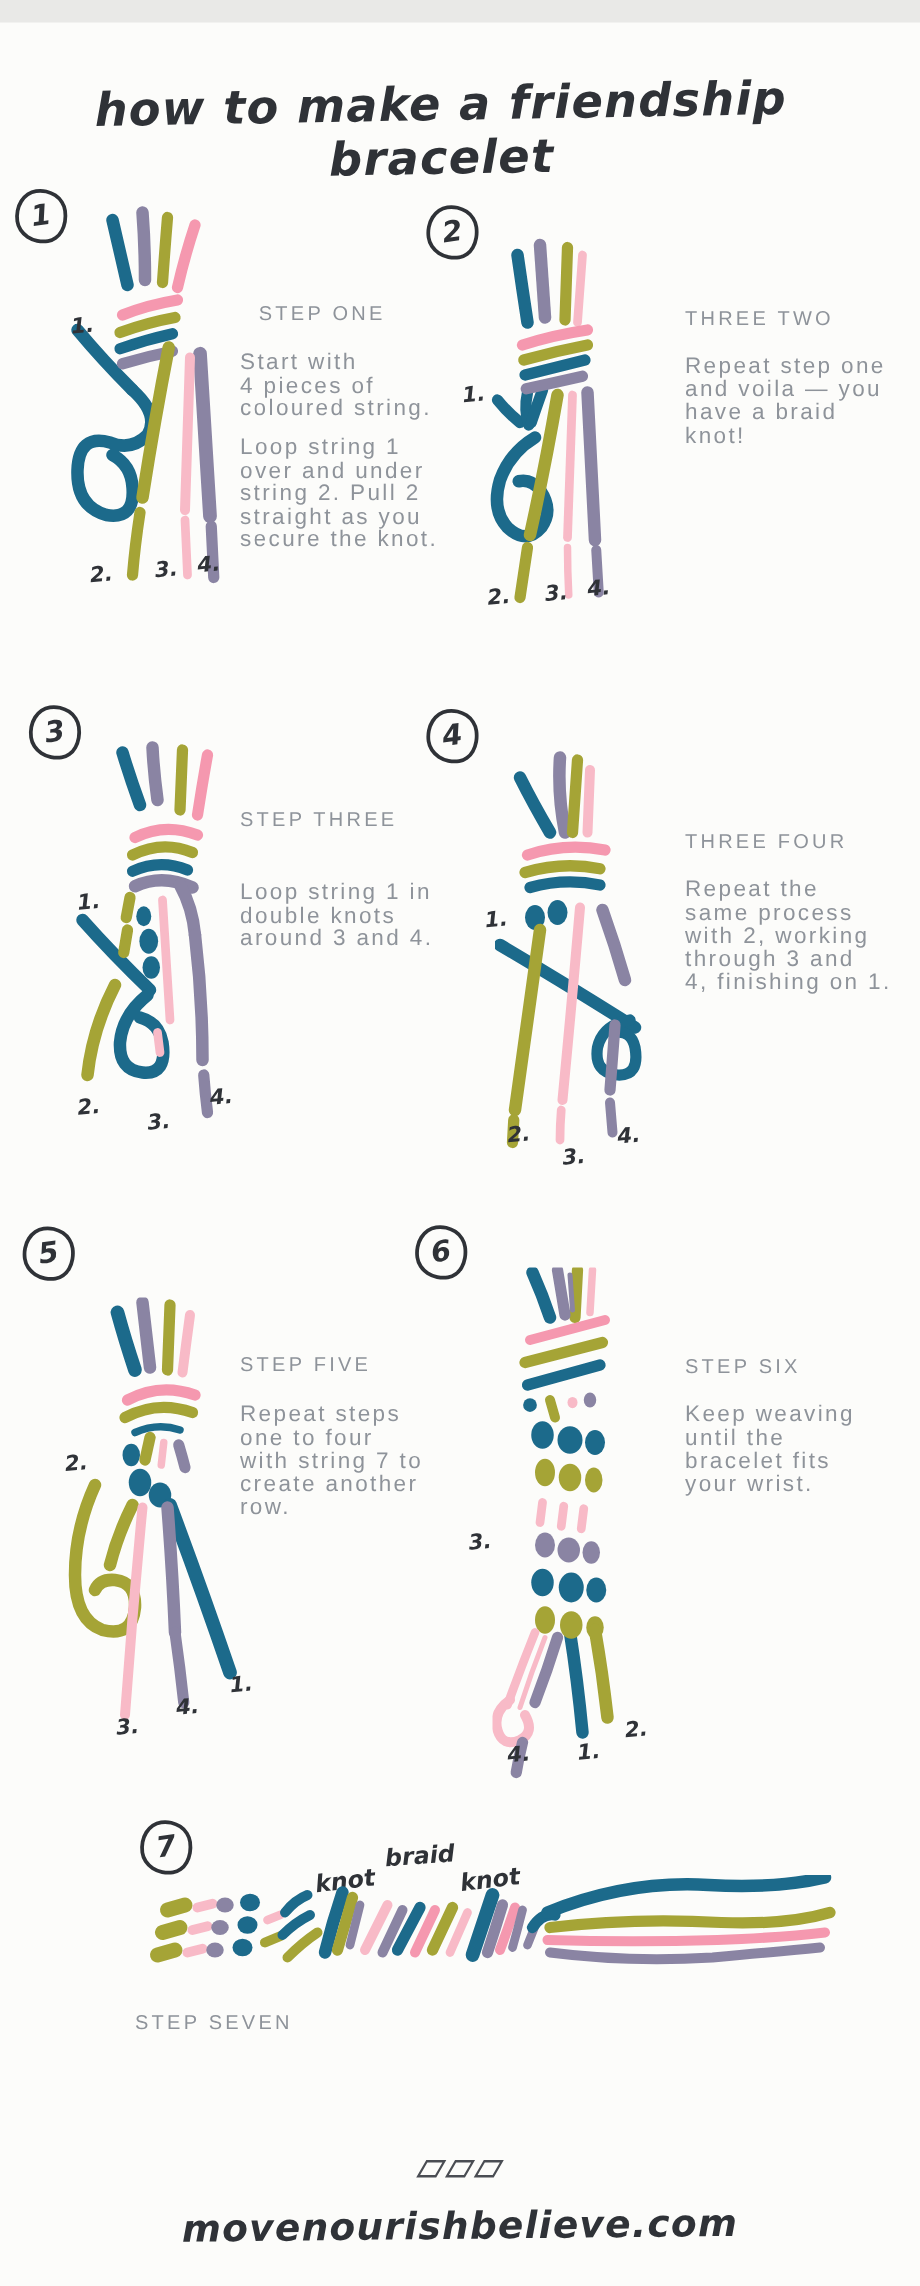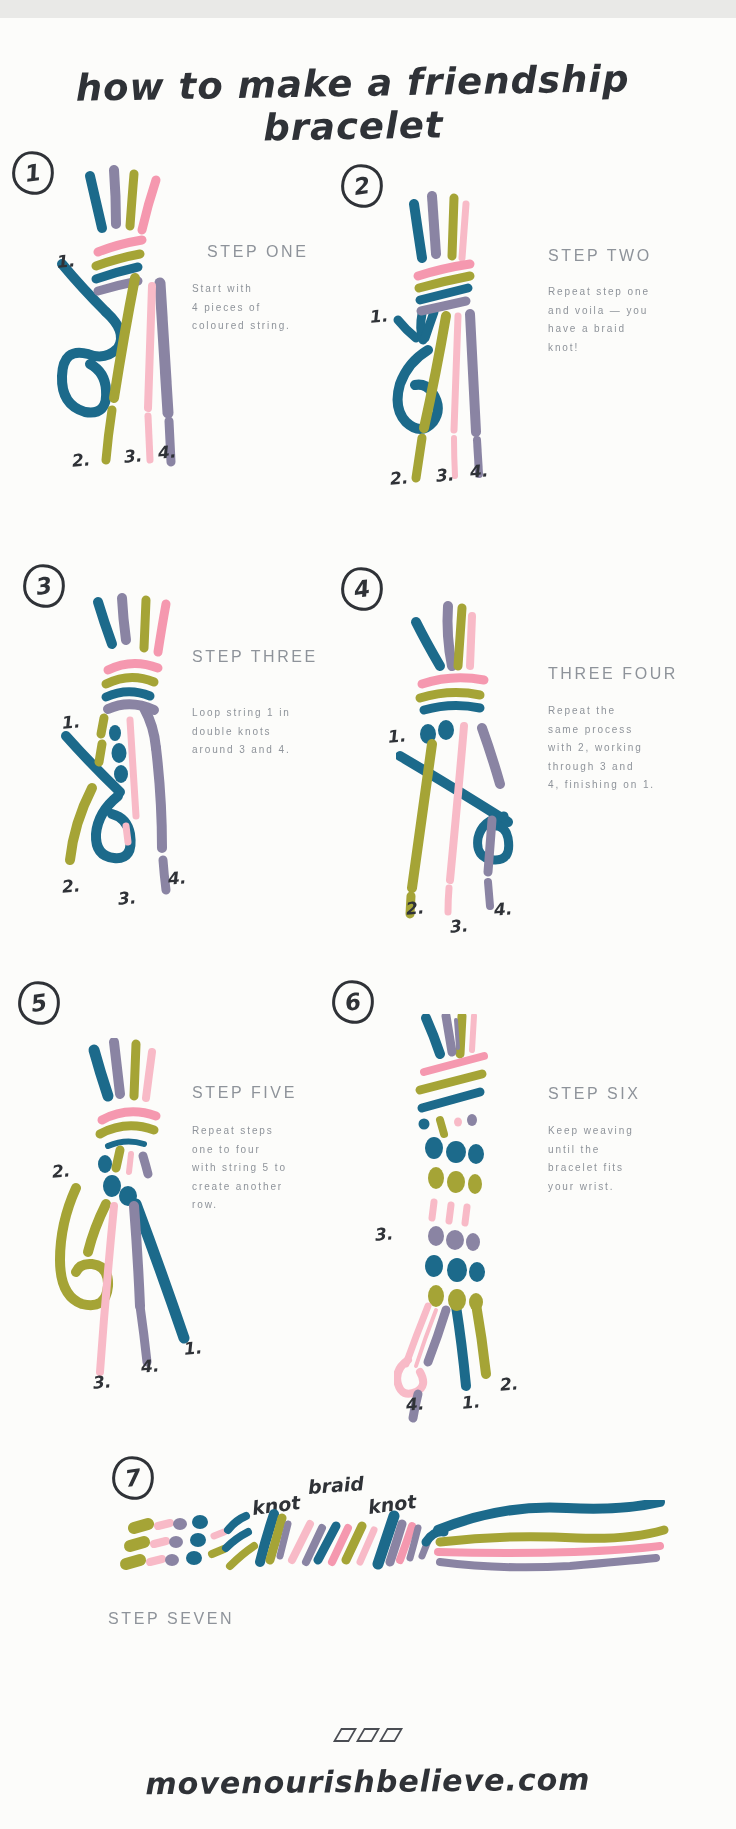--- a/index.html
+++ b/index.html
@@ -10,21 +10,21 @@
   }
   .hw{font-family:"DejaVu Sans",sans-serif;font-style:italic;font-weight:700;color:var(--ink,#2f3237);}
   .title{position:absolute;top:44px;left:0;width:706px;text-align:center;
     font-size:37px;letter-spacing:1px;transform:rotate(-1deg);}
   .badge{position:absolute;width:42px;height:44px;border:3px solid var(--ink,#2f3237);
     border-radius:47% 53% 44% 56% / 53% 46% 54% 47%;
     display:flex;align-items:center;justify-content:center;box-sizing:border-box;
     font-family:"DejaVu Sans",sans-serif;font-style:italic;font-weight:700;font-size:23px;
     color:var(--ink,#2f3237);transform:rotate(-8deg);background:transparent;}
   .hd{position:absolute;font-size:16px;letter-spacing:2.6px;color:var(--text_gray,#8e939a);}
-  .b{position:absolute;font-size:10px;letter-spacing:1.9px;line-height:18.6px;
+  .b{position:absolute;font-size:18px;letter-spacing:1.9px;line-height:18.6px;
     color:var(--text_gray,#8e939a);white-space:pre-line;width:210px;}
   .lbl{position:absolute;font-family:"DejaVu Sans",sans-serif;font-style:italic;font-weight:700;
     font-size:17px;color:var(--ink,#2f3237);transform:rotate(-5deg);}
   .k7{font-size:19px;}
   .ill{position:absolute;}
   .ill path{fill:none;stroke-linecap:round;}
   .st{stroke:var(--teal,#1c6a8b);} .so{stroke:var(--olive,#a5a436);}
   .sp{stroke:var(--pink,#f598af);} .spl{stroke:var(--pink_light,#f8bac7);}
   .su{stroke:var(--purple,#8a84a3);}
   .ft{fill:var(--teal,#1c6a8b);stroke:none;} .fo{fill:var(--olive,#a5a436);stroke:none;}
@@ -71,20 +71,25 @@
     </g>
   </svg>
   <div class="lbl" style="left:57px;top:233px">1.</div>
   <div class="lbl" style="left:72px;top:432px">2.</div>
   <div class="lbl" style="left:124px;top:428px">3.</div>
   <div class="lbl" style="left:158px;top:424px">4.</div>
   <div class="hd" style="left:207px;top:225px">STEP ONE</div>
   <div class="b" style="left:192px;top:262px">Start with
 4 pieces of
 coloured string.</div>
+  <div class="b" style="left:192px;top:330px">Loop string 1
+over and under
+string 2. Pull 2
+straight as you
+secure the knot.</div>
 
   <div class="badge" style="left:341px;top:146px">
     <span>2</span>
   </div>
   <svg class="ill" style="left:388px;top:166px" width="110" height="305" viewBox="0 0 110 305">
     <g>
       <path class="st" stroke-width="10" d="M34,74 Q30,48 26,20"></path>
       <path class="st" stroke-width="9" d="M32,116 Q56,110 80,104"></path>
       <path class="st" stroke-width="9" d="M10,136 Q18,146 28,154"></path>
       <path class="st" stroke-width="9" d="M34,130 Q31,144 35,156"></path>
@@ -107,21 +112,21 @@
       <path class="spl" stroke-width="7" d="M74,74 Q76,48 78,20"></path>
       <path class="sp" stroke-width="9" d="M30,92 Q55,84 82,80"></path>
       <path class="spl" stroke-width="7" d="M70,132 Q68,190 66,246"></path>
       <path class="spl" stroke-width="6" d="M66,254 Q66,272 67,292"></path>
     </g>
   </svg>
   <div class="lbl" style="left:370px;top:288px">1.</div>
   <div class="lbl" style="left:390px;top:450px">2.</div>
   <div class="lbl" style="left:436px;top:447px">3.</div>
   <div class="lbl" style="left:470px;top:443px">4.</div>
-  <div class="hd" style="left:548px;top:229px">STEP TWO</div>
+  <div class="hd" style="left:548px;top:229px">THREE TWO</div>
   <div class="b" style="left:548px;top:265px;width:185px">Repeat step one
 and voila — you
 have a braid
 knot!</div>
 
   <div class="badge" style="left:23px;top:546px">
     <span>3</span>
   </div>
   <svg class="ill" style="left:50px;top:560px" width="145" height="335" viewBox="0 0 145 335">
     <g>
@@ -237,21 +242,21 @@
       <path class="spl" stroke-width="8" d="M64,168 Q56,250 50,334"></path>
     </g>
   </svg>
   <div class="lbl" style="left:52px;top:1143px">2.</div>
   <div class="lbl" style="left:93px;top:1354px">3.</div>
   <div class="lbl" style="left:141px;top:1338px">4.</div>
   <div class="lbl" style="left:184px;top:1320px">1.</div>
   <div class="hd" style="left:192px;top:1066px">STEP FIVE</div>
   <div class="b" style="left:192px;top:1104px">Repeat steps
 one to four
-with string 5 to
+with string 7 to
 create another
 row.</div>
 
   <div class="badge" style="left:332px;top:962px">
     <span>6</span>
   </div>
   <svg class="ill" style="left:394px;top:996px" width="135" height="412" viewBox="0 0 135 412">
     <g>
       <path class="st" stroke-width="10" d="M32,4 Q40,22 46,40"></path>
       <path class="st" stroke-width="9" d="M28,94 L86,78"></path>

